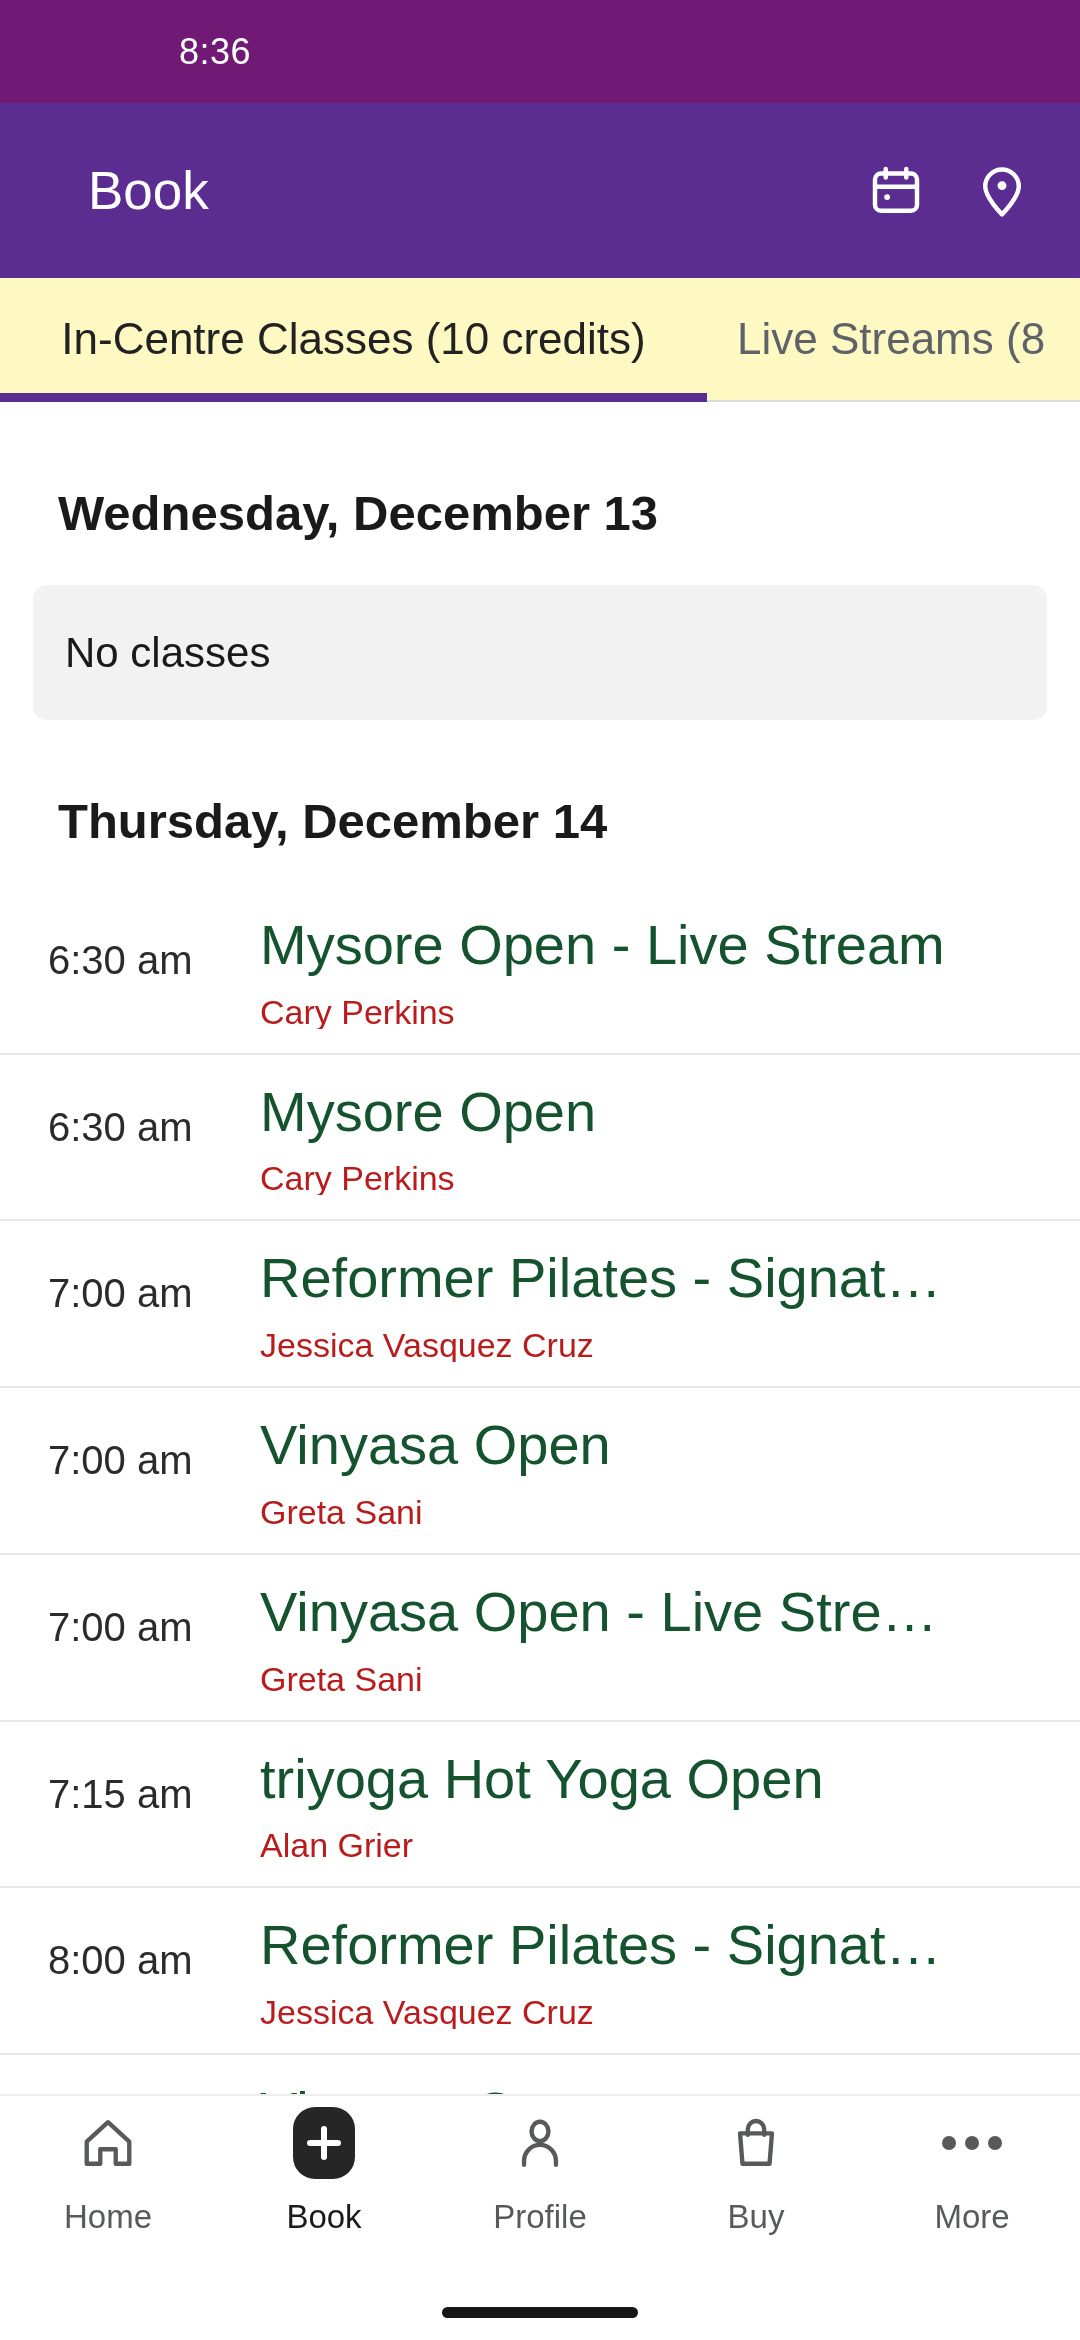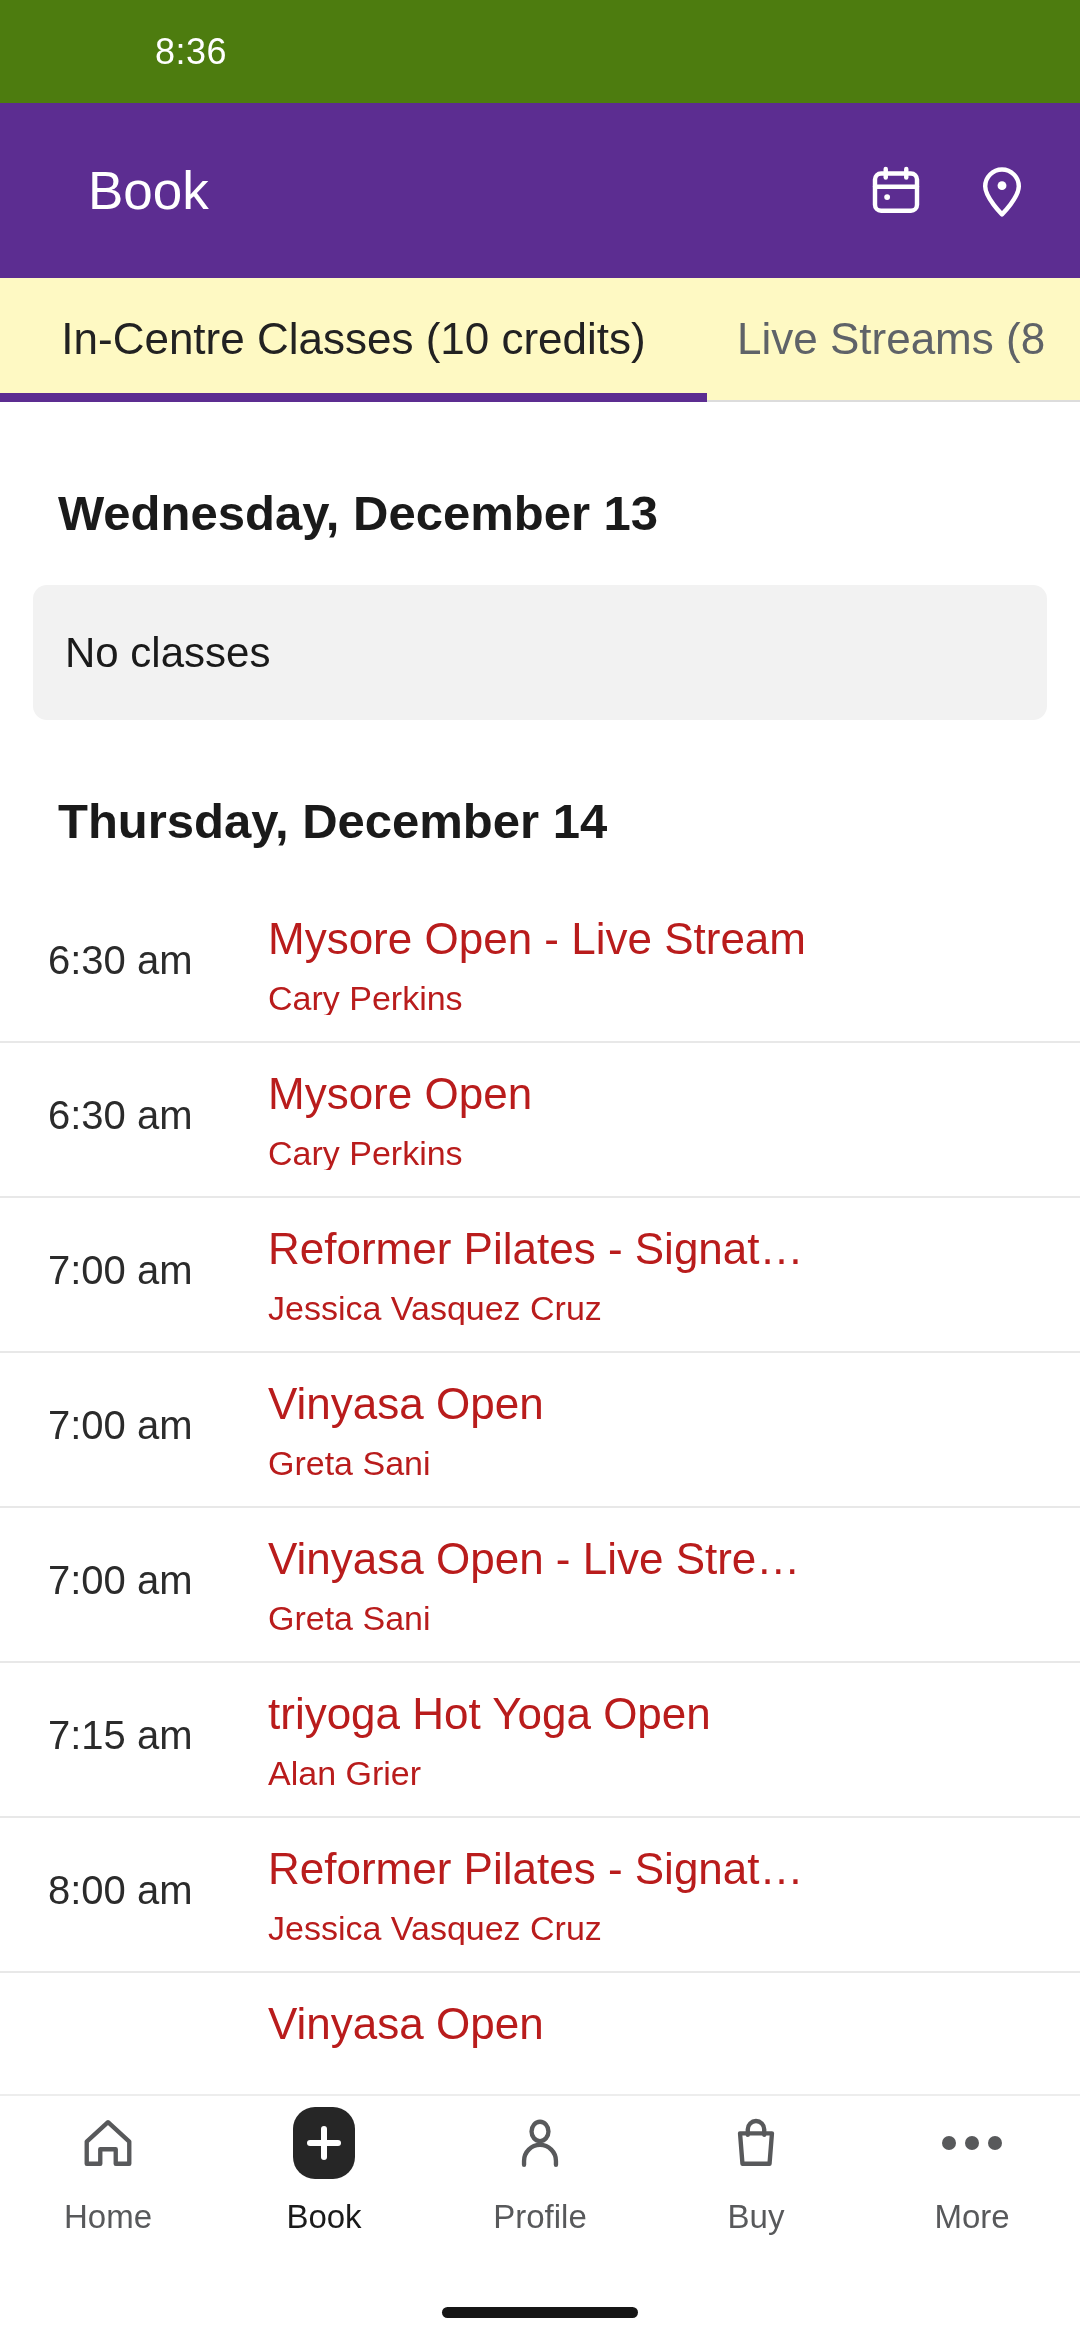--- a/index.html
+++ b/index.html
@@ -17,24 +17,25 @@
     width: 1080px;
     height: 2340px;
     background: #ffffff;
     display: flex;
     flex-direction: column;
   }
 
   
   .statusbar {
     height: 103px;
-    background: #4d7c0f;
-    display: flex;
-    align-items: center;
-    flex: 0 0 auto;
+    background: #701a75;
+    display: flex;
+    align-items: center;
+    flex: 0 0 auto;
+    padding-left: 24px;
   }
   .statusbar-clock {
     color: #ffffff;
     font-size: 36px;
     margin-left: 155px;
     letter-spacing: 0.5px;
     line-height: 1;
   }
 
   
@@ -148,40 +149,39 @@
 
   .class-list {
     margin-top: 42px;
   }
   .class-row {
     display: flex;
     align-items: flex-start;
     padding: 26px 30px 24px 30px;
     border-bottom: 2px solid #E8E8E8;
     min-height: 155px;
-    gap: 8px;
   }
   .class-row:first-child { border-top: none; }
   .class-time {
     width: 230px;
     flex: 0 0 230px;
     font-size: 40px;
     color: #2B2B2B;
     line-height: 1;
     padding-top: 26px;
     padding-left: 18px;
   }
   .class-info {
     flex: 1 1 auto;
     min-width: 0;
     padding-right: 12px;
   }
   .class-title {
-    font-size: 44px;
-    color: #b91c1c;
+    font-size: 56px;
+    color: #14532d;
     line-height: 1.12;
     white-space: nowrap;
     overflow: hidden;
     text-overflow: ellipsis;
   }
   .class-teacher {
     font-size: 34px;
     color: #b91c1c;
     line-height: 1;
     margin-top: 18px;

